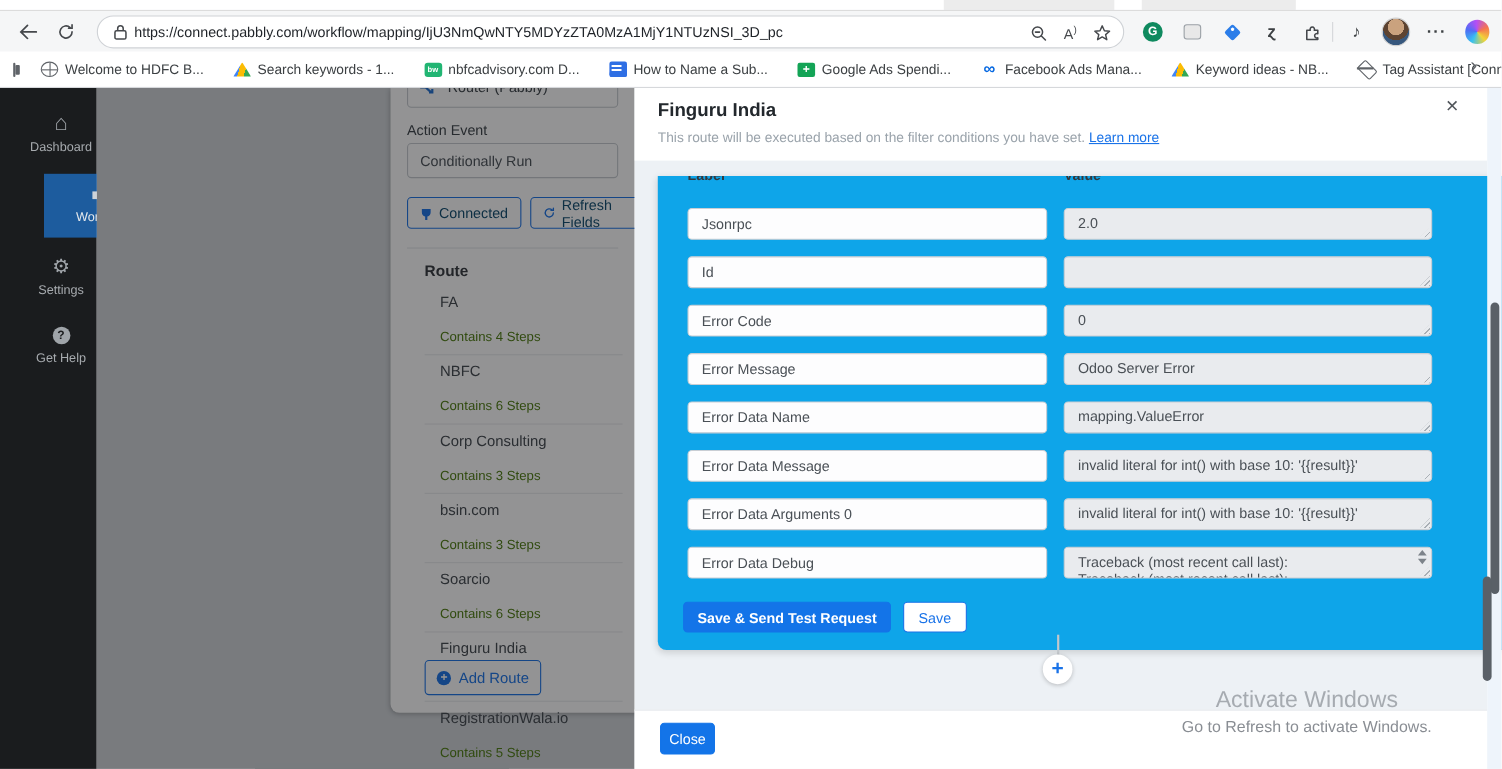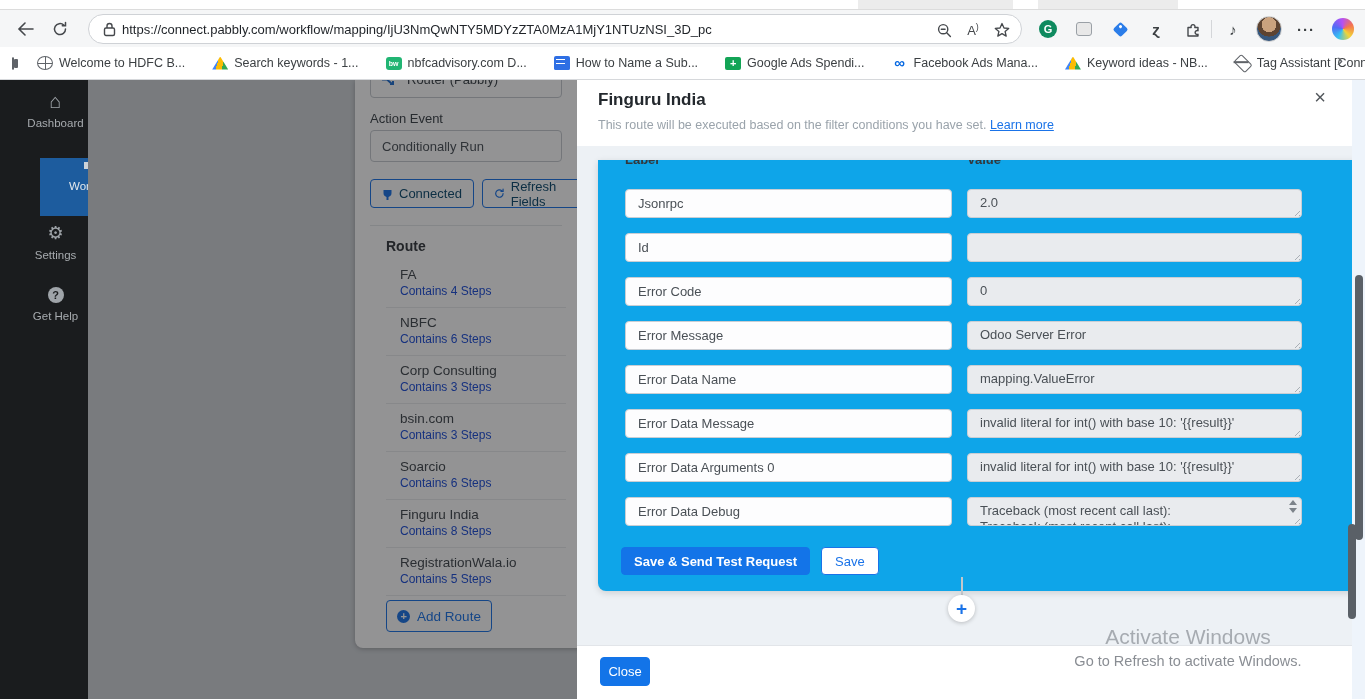--- a/index.html
+++ b/index.html
@@ -41,21 +41,21 @@
   .ico-sheet-green-icon { width:13px; height:13px; background:#13a456; border-radius:2px; color:#fff; font-weight:bold; font-size:11px; line-height:12px; text-align:center; }
   .ico-meta-icon { color:#0668E1; font-weight:bold; font-size:15px; line-height:14px; }
   .ico-tag-slash-icon { width:11px; height:11px; border:1.5px solid #5f6368; border-radius:2px; transform:rotate(45deg); position:relative; }
   .ico-tag-slash-icon::after { content:""; position:absolute; left:-3px; top:4px; width:15px; height:1.5px; background:#5f6368; transform:rotate(-45deg); }
   .panel-toggle { width:17px; height:13px; border:1.5px solid #5f6368; border-radius:3px; position:relative; margin:0 10px 0 12px; }
   .panel-toggle::after { content:""; position:absolute; left:1px; top:1px; bottom:1px; width:4px; background:#5f6368; border-radius:1px; }
   .bm-chevron { position:absolute; right:22px; font-size:19px; color:#5f6368; top:2px; }
 
   
   #sidebar { position:absolute; left:0; top:80px; width:88px; height:619px; background:#1a1c1e; }
-  .sb-item { width:111px; display:flex; flex-direction:column; align-items:center; justify-content:flex-start; gap:7px; cursor:pointer; }
+  .sb-item { width:111px; display:flex; flex-direction:column; align-items:center; justify-content:center; gap:7px; cursor:pointer; }
   .sb-label { font-size:11.5px; color:#a7abaf; }
   .sb-item.active { background:#1d5c9e; }
   .sb-item.active .sb-label { color:#e3e8ec; }
   .sb-ico { height:18px; display:flex; align-items:center; justify-content:center; color:#9fa4a9; }
   .active .sb-ico { color:#ccd5dd; }
   .sbi-home-icon::before { content:"⌂"; font-size:20px; line-height:18px; }
   .sbi-workflows-icon { width:7px; height:7px; margin:4px; box-shadow:0 -8px 0 #cdd3d9, 0 8px 0 #cdd3d9, -8px 0 0 #cdd3d9, 8px 0 0 #cdd3d9; }
   .sbi-history-icon { width:17px; height:13px; background:repeating-linear-gradient(#9fa4a9 0 2px, transparent 2px 5.5px); }
   .sbi-settings-icon::before { content:"⚙"; font-size:18px; line-height:18px; }
   .sbi-help-icon { width:16px; height:16px; border-radius:50%; background:#9fa4a9; color:#1a1c1e; font-size:11px; font-weight:bold; display:flex; align-items:center; justify-content:center; }
@@ -66,21 +66,21 @@
   .step-box { position:absolute; left:15px; top:-19px; width:192px; height:37px; border:1px solid #c6cbd0; border-radius:4px; display:flex; align-items:center; gap:9px; padding-left:10px; background:#fff; }
   .step-box-label { font-size:13px; color:#3b4248; }
   .section-label { position:absolute; left:15px; top:31px; font-size:13px; color:#3b4248; }
   .select-box { position:absolute; left:15px; top:50px; width:192px; height:32px; border:1px solid #c6cbd0; border-radius:4px; display:flex; align-items:center; padding-left:11px; font-size:13px; color:#495057; background:#fff; }
   .pill-btn { position:absolute; top:99px; height:29px; border:1px solid #1a73e8; border-radius:4px; color:#0c4a6e; font-size:13px; display:flex; align-items:center; gap:6px; padding:0 11px; background:#fff; }
   .panel-divider { position:absolute; left:15px; top:145px; width:192px; height:1px; background:#e4e7ea; }
   .route-header { position:absolute; left:31px; top:158px; font-size:14px; font-weight:bold; color:#33383d; }
   #route-list { position:absolute; left:31px; top:180px; width:180px; }
   .route-item { padding:7px 0 8px 14px; border-bottom:1px solid #e9ebed; cursor:pointer; }
   .route-name { font-size:13.5px; color:#41474d; line-height:16px; }
-  .route-steps { font-size:12px; color:#1d4ed8; line-height:15px; margin-top:1px; }
+  .route-steps { font-size:12px; color:#4d7c0f; line-height:15px; margin-top:16px; }
   .add-route { position:absolute; left:31px; top:520px; width:106px; height:32px; border:1px solid #1a73e8; border-radius:4px; color:#1a73e8; font-size:13.5px; display:flex; align-items:center; justify-content:center; gap:7px; background:#fff; }
   .plus-bullet { width:13px; height:13px; border-radius:50%; background:#1a73e8; color:#fff; font-size:11px; line-height:12px; text-align:center; font-weight:bold; }
   #dim-overlay { position:absolute; inset:0; background:rgba(15,16,18,0.45); }
 
   
   #drawer { position:absolute; left:577px; top:80px; width:775px; height:619px; background:#edf1f5; }
   #modal-header { position:absolute; left:0; top:0; width:775px; height:66px; background:#fff; }
   #modal-title { position:absolute; left:21px; top:10px; font-size:17px; font-weight:bold; color:#23282d; }
   #modal-subtitle { position:absolute; left:21px; top:38px; font-size:12.5px; color:#9aa3ab; }
   #learn-more { color:#1a73e8; text-decoration:underline; cursor:pointer; }

